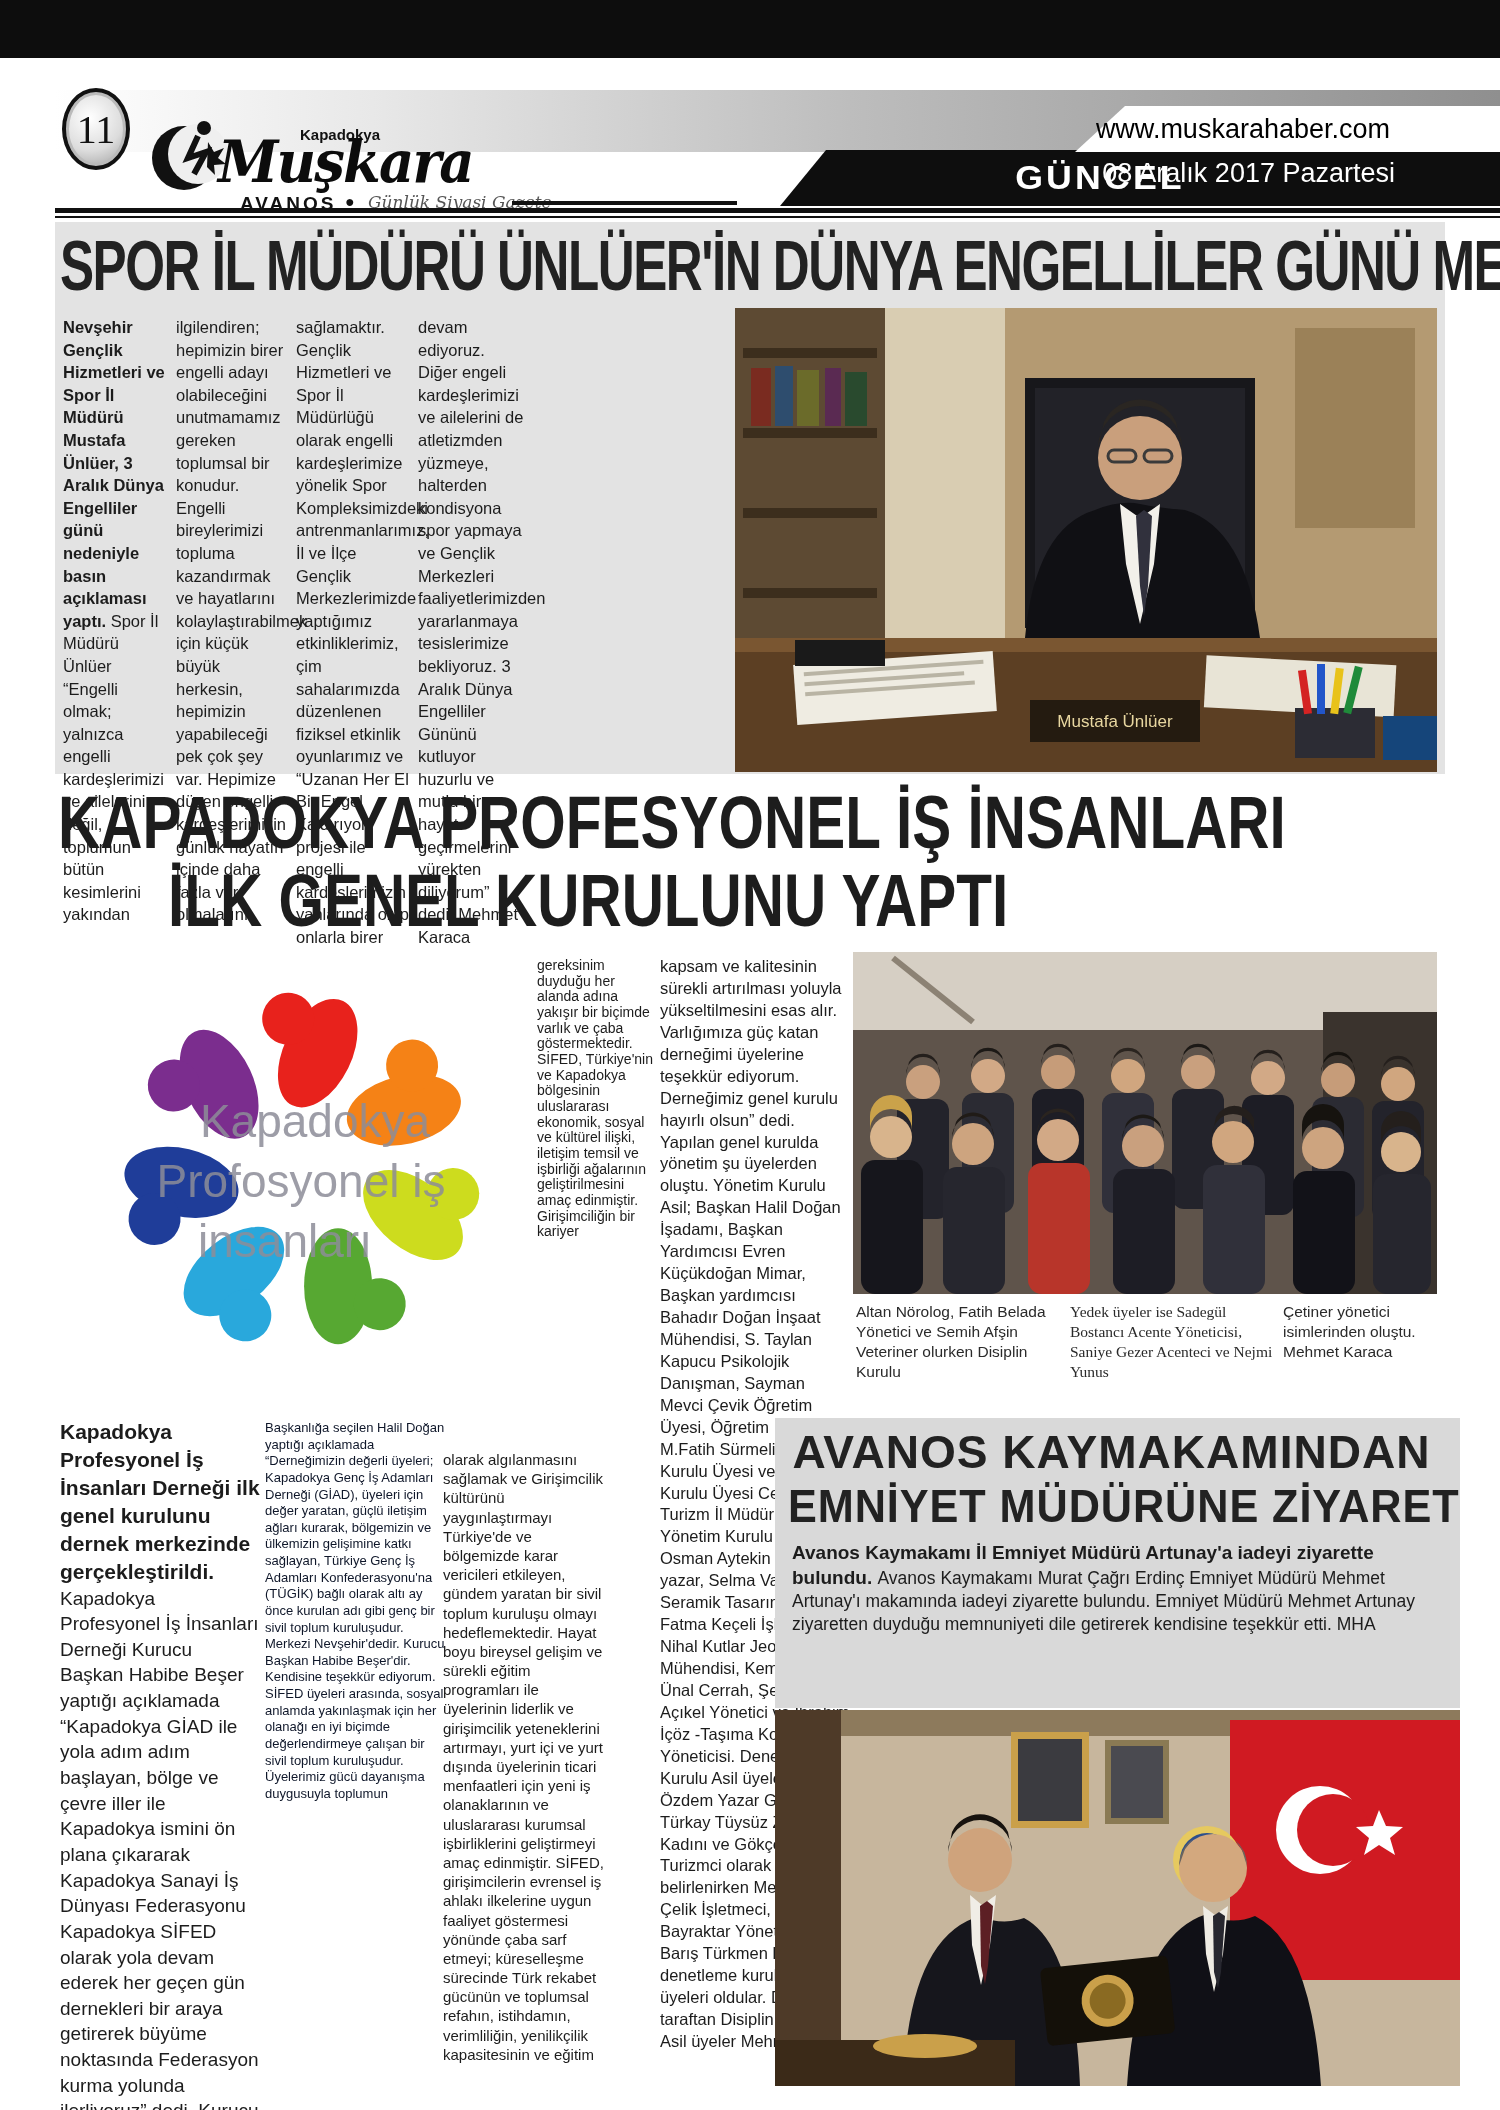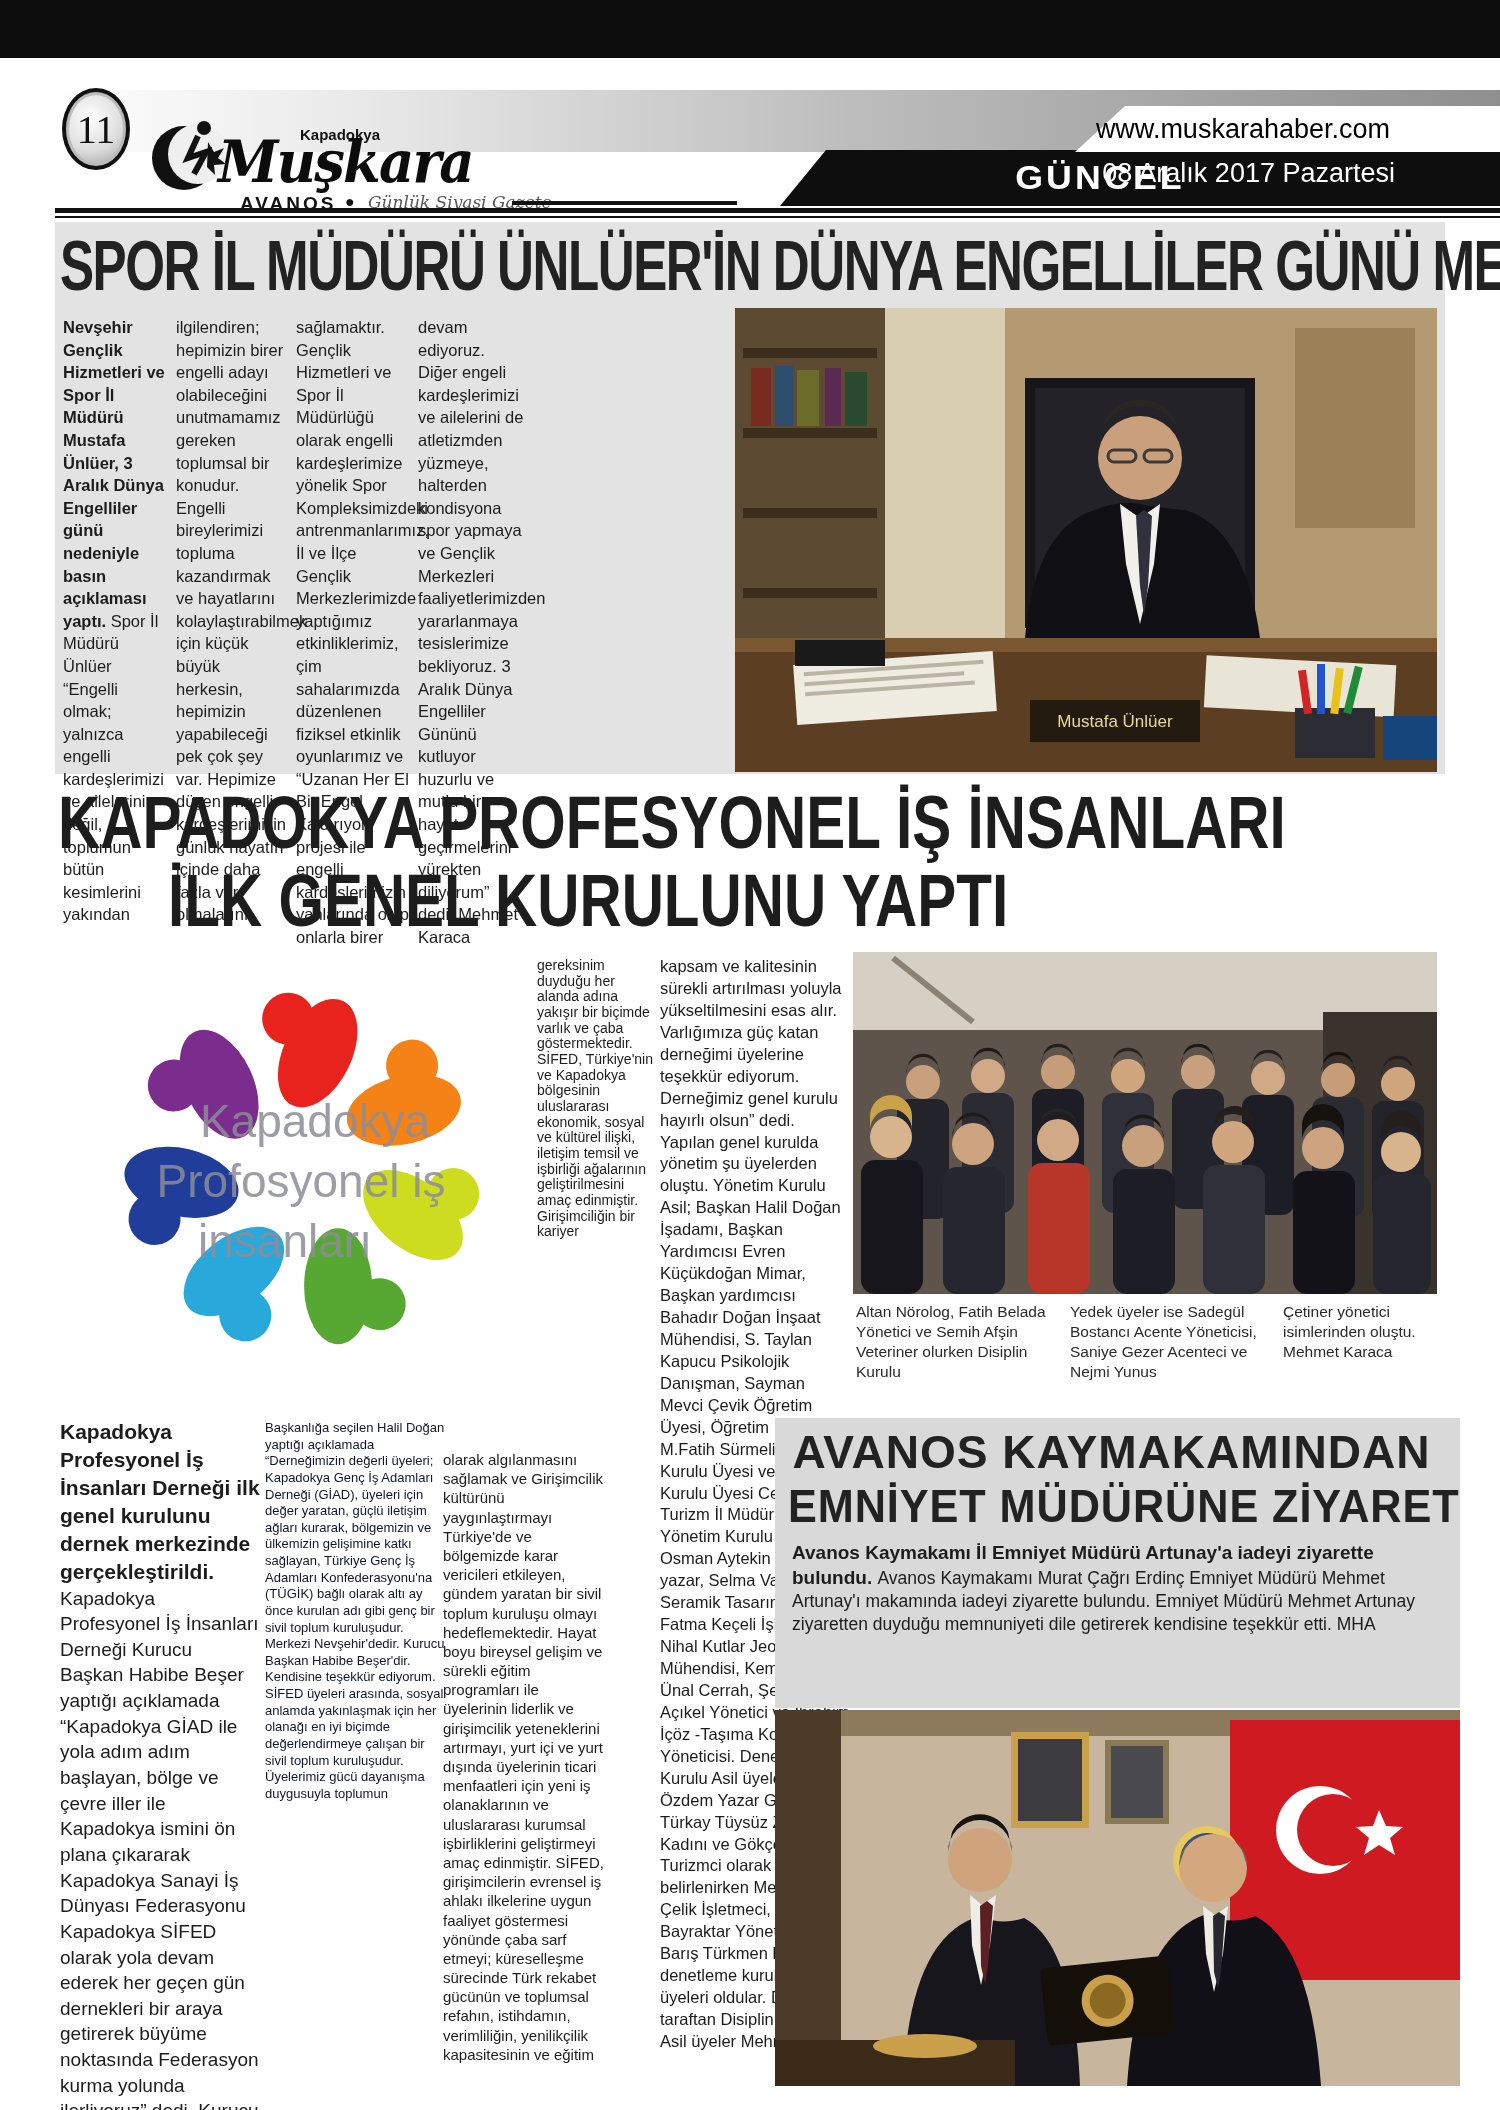--- a/index.html
+++ b/index.html
@@ -33,21 +33,21 @@
   .a1c4{left:418px;top:316px;width:108px;}
   .photo1{left:735px;top:308px;width:702px;height:436px;}
   .h2line1{left:58px;top:780px;font-size:74px;font-weight:900;letter-spacing:0px;color:#1d1d1d;white-space:nowrap;transform:scaleX(.79);transform-origin:left top;}
   .h2line2{left:168px;top:858px;font-size:74px;font-weight:900;color:#1d1d1d;white-space:nowrap;transform:scaleX(.79);transform-origin:left top;}
   .logobox{left:75px;top:952px;width:452px;height:478px;background:#fff;}
   .a2narrow{left:537px;top:958px;width:120px;font-size:14px;line-height:1.12;color:#1c1c1c;}
   .a2main{left:660px;top:956px;width:192px;font-size:16.5px;line-height:1.33;color:#1c1c1c;}
   .gphoto{left:853px;top:952px;width:584px;height:342px;}
   .cap{top:1302px;font-size:15.5px;line-height:1.3;color:#2a2a2a;}
   .cap1{left:856px;width:198px;}
-  .cap2{left:1070px;width:206px;}
+  .cap2{left:1070px;width:206px;font-family:Liberation Serif, serif;}
   .cap3{left:1283px;width:165px;}
   .a2colA{left:60px;top:1418px;width:200px;font-size:19px;line-height:1.35;color:#1c1c1c;}
   .a2colA .lead{font-size:21px;line-height:1.33;}
   .a2colB{left:265px;top:1420px;width:182px;font-size:13px;line-height:1.28;color:#0f172a;}
   .a2colC{left:443px;top:1415px;width:163px;font-size:15px;line-height:1.28;color:#1c1c1c;margin-top:35px;}
   .a3block{left:775px;top:1418px;width:685px;height:290px;background:#d9d9d9;}
   .h3line1{left:788px;top:1424px;width:660px;text-align:center;font-size:47px;font-weight:900;color:#222;white-space:nowrap;transform:scaleX(.98);transform-origin:left top;letter-spacing:1px;}
   .h3line2{left:788px;top:1478px;width:660px;text-align:center;font-size:47px;font-weight:900;color:#222;white-space:nowrap;transform:scaleX(.92);transform-origin:left top;letter-spacing:1px;}
   .a3body{left:792px;top:1540px;width:652px;font-size:17.5px;line-height:1.32;color:#1c1c1c;}
   .a3body .lead{font-size:19px;}

